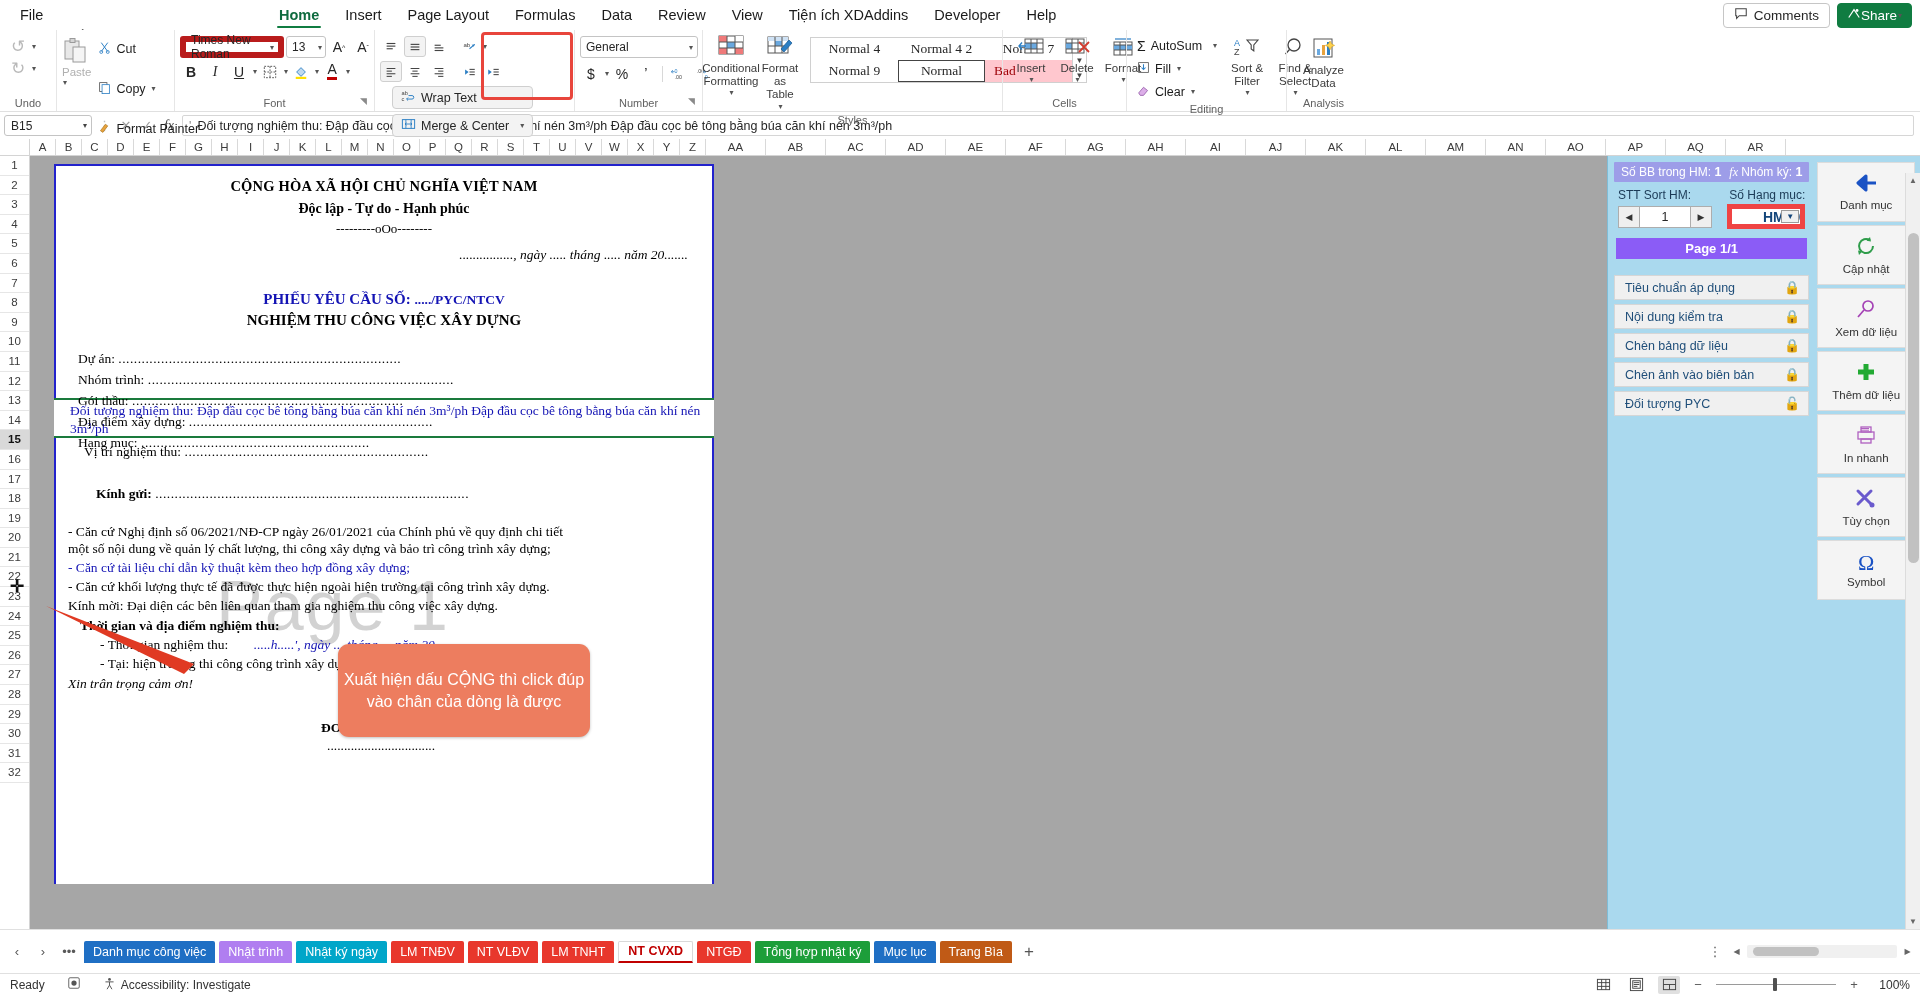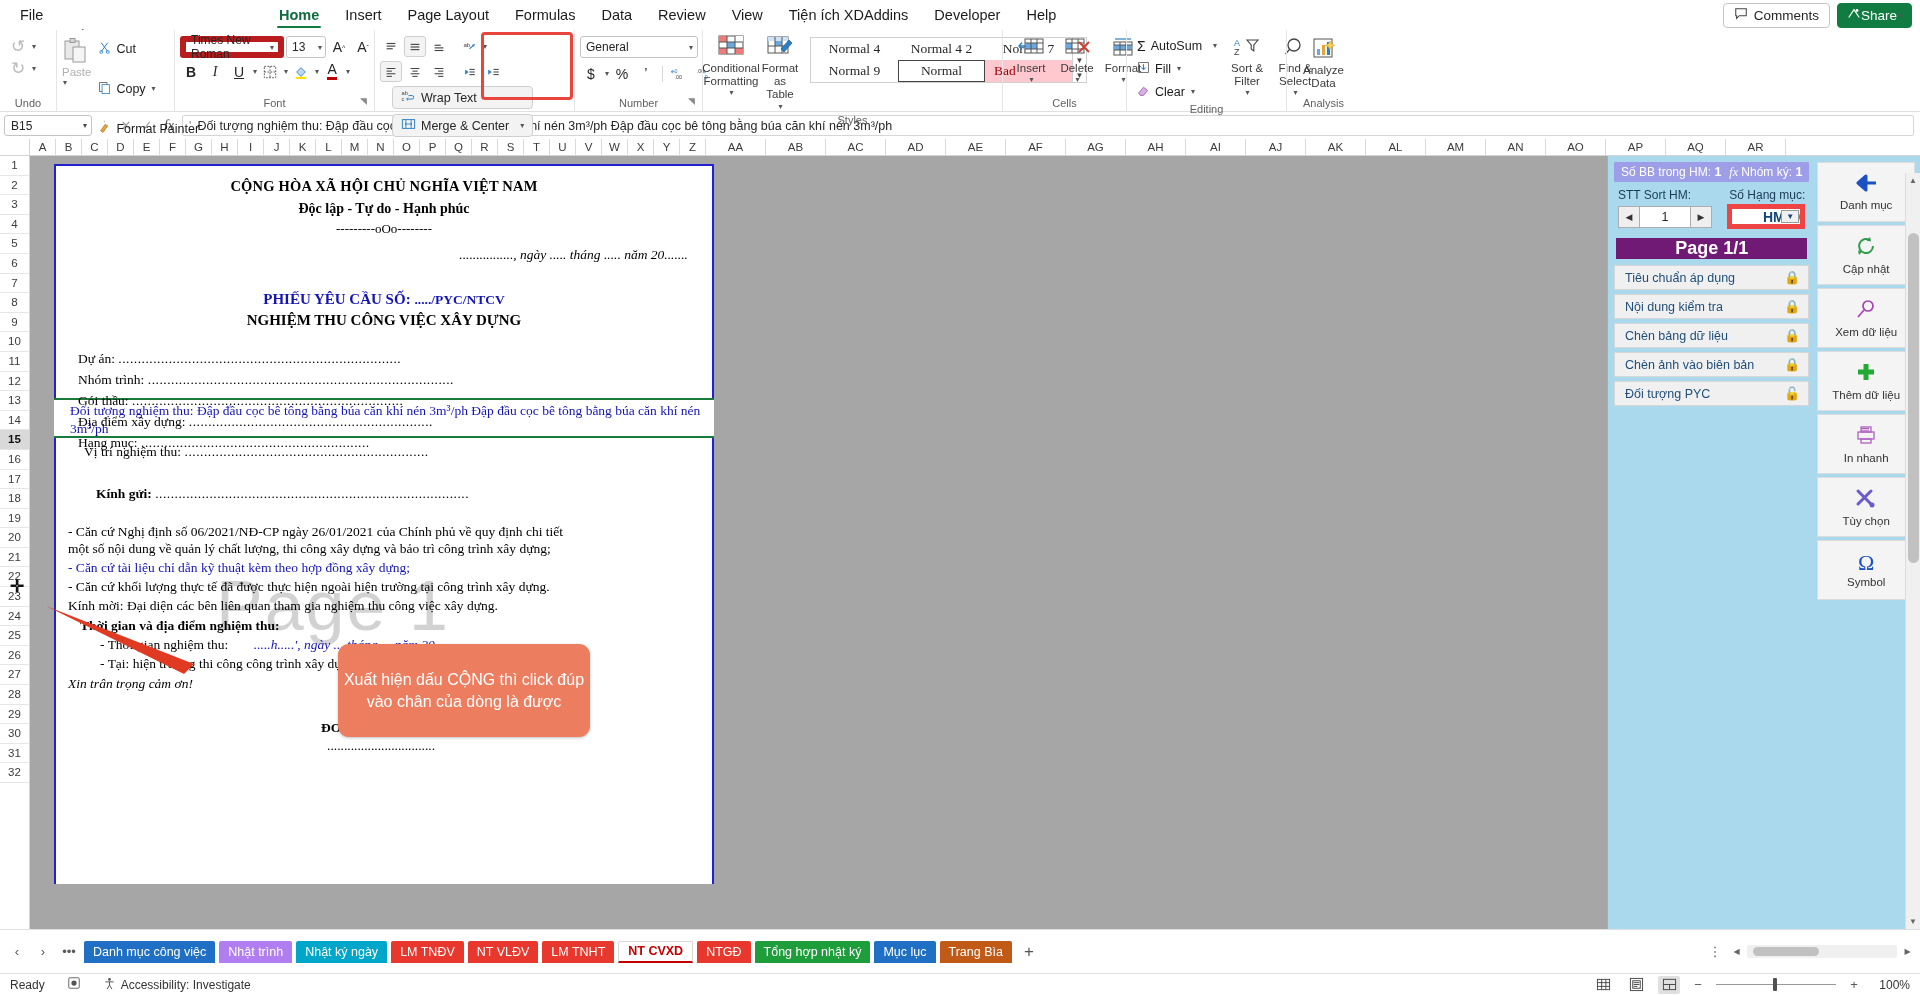--- a/index.html
+++ b/index.html
@@ -258,22 +258,22 @@
   }
   .hmsel {
     width:78px; height:25px; border:5px solid #ef4444; background:#fff; display:flex; align-items:center;
     padding-left:6px; font-size:14px; font-weight:bold; color:#13457a; position:relative; cursor:pointer;justify-content:flex-end;
   }
   .hmsel .dd {
     position:absolute; right:1px; top:1px; bottom:1px; width:18px; background:#f0f0f0;
     border:1px solid #9a9a9a; display:flex; align-items:center; justify-content:center; font-size:8px;
   }
   .page-bar {
-    height:21px; background:#701a75; color:#fff; font-weight:bold; font-size:18px;
-    display:flex; align-items:center; justify-content:center; margin:2px 2px 6px 2px;
+    height:21px; background:#8b5cf6; color:#fff; font-weight:bold; font-size:13px;
+    display:flex; align-items:center; justify-content:center; margin:2px 2px 16px 2px;
   }
   .lrow {
     height:25px; background:#f0f0f0; border:1px solid #d6d6d6; display:flex; align-items:center;
     justify-content:space-between; padding:0 8px 0 10px; font-size:12.5px; color:#1f4e79;
     margin-bottom:4px; cursor:pointer;
   }
   .lrow .lock { color:#1f6fb5; font-size:13px; }
   .abtn {
     background:#f4f4f4; border:1px solid #dcdcdc; height:60px; display:flex; flex-direction:column;
     align-items:center; justify-content:center; gap:3px; font-size:11.5px; color:#333; cursor:pointer;

